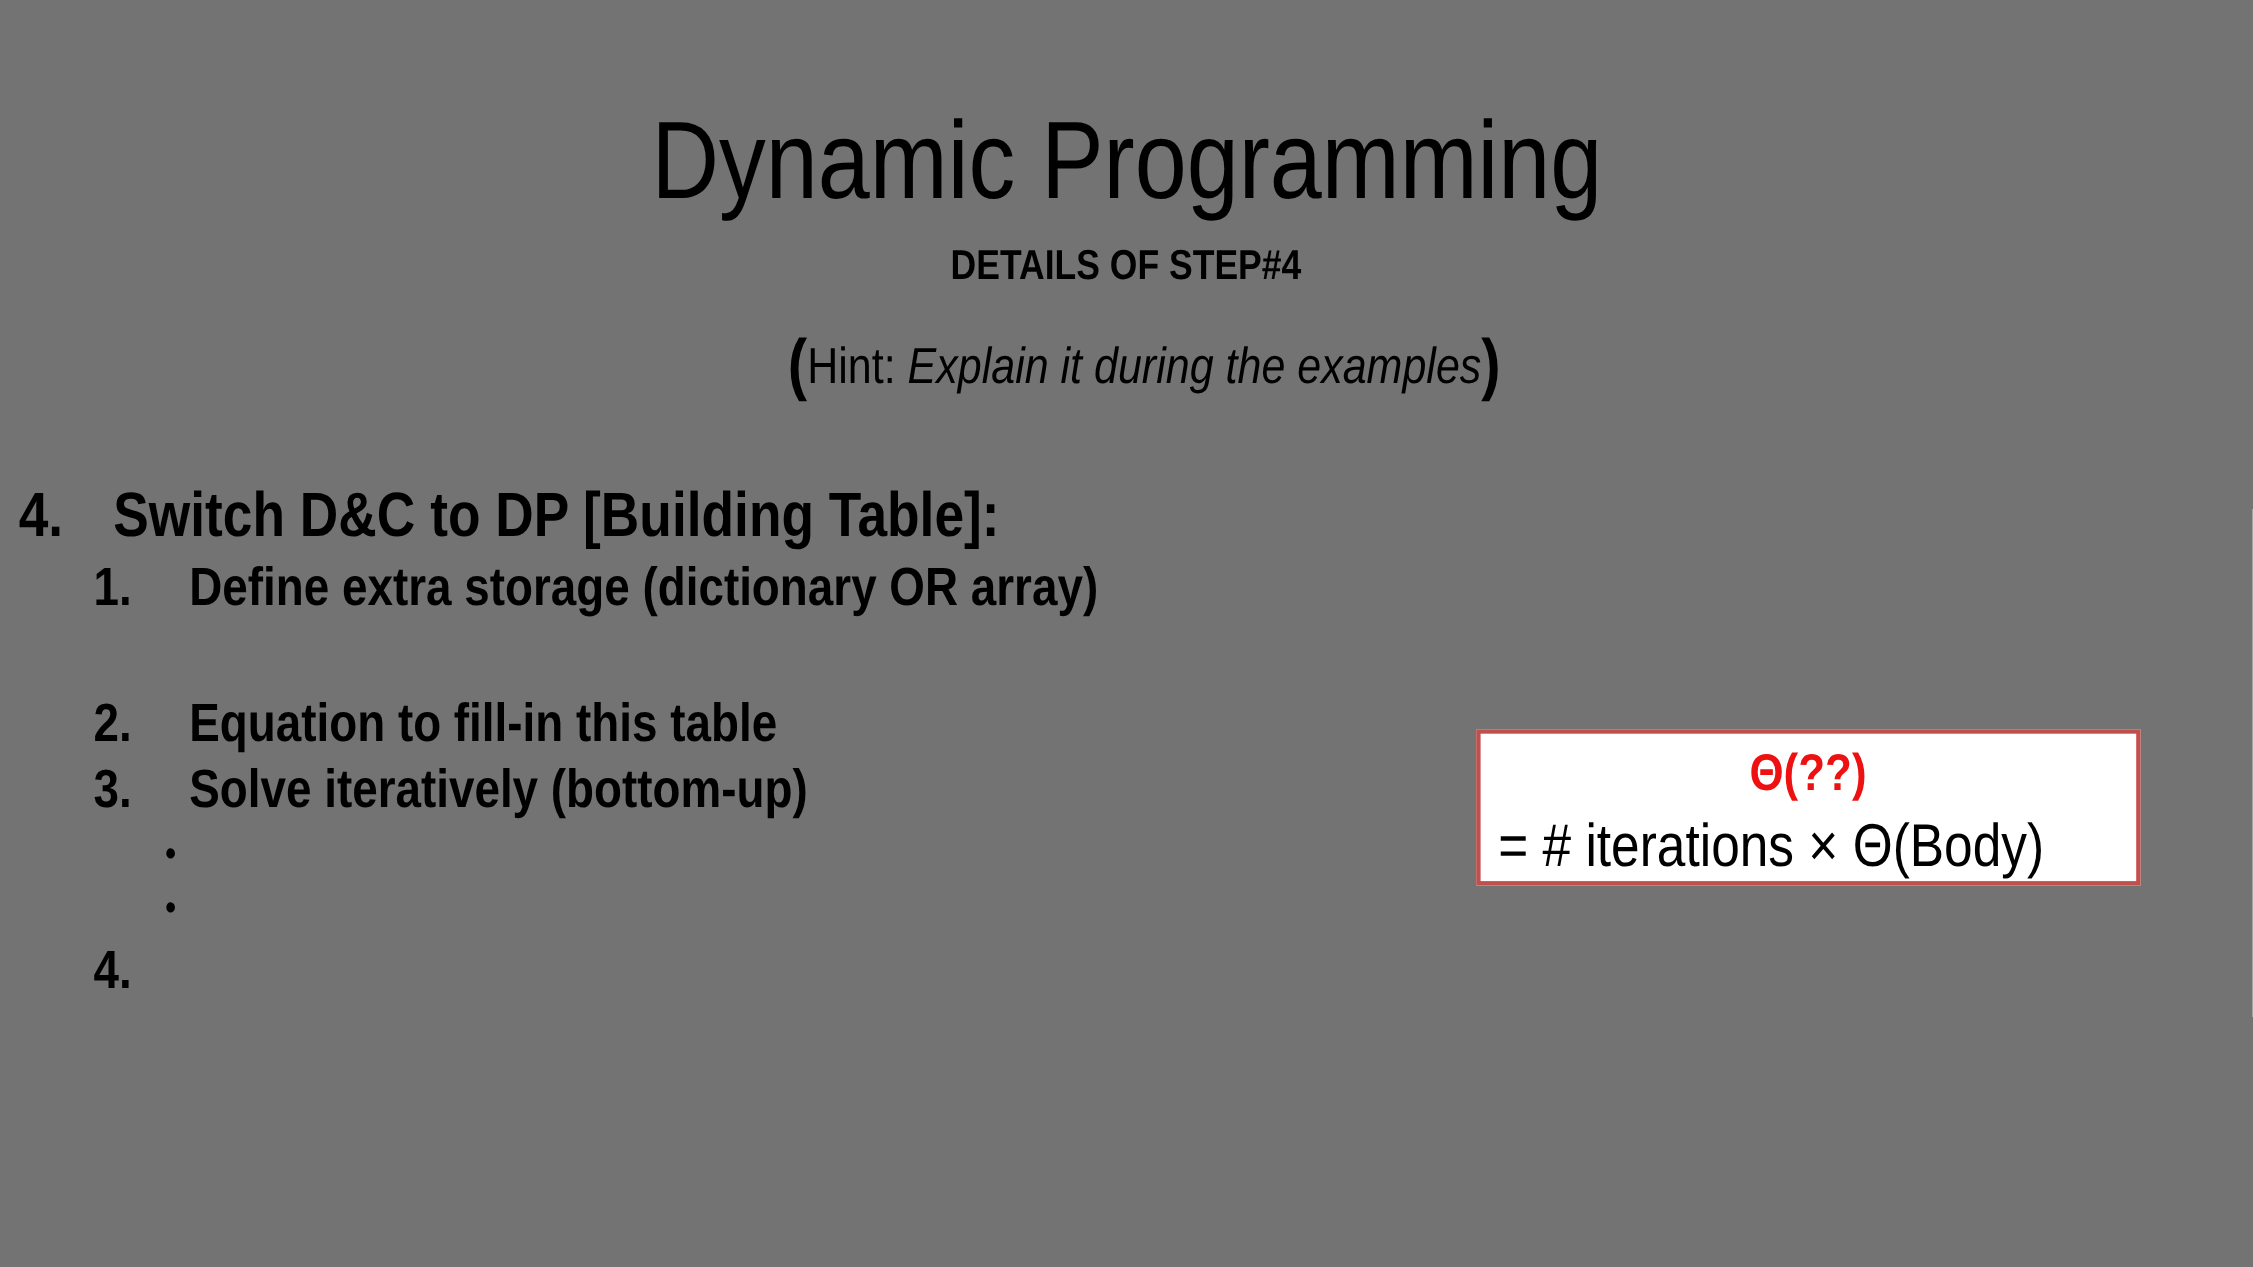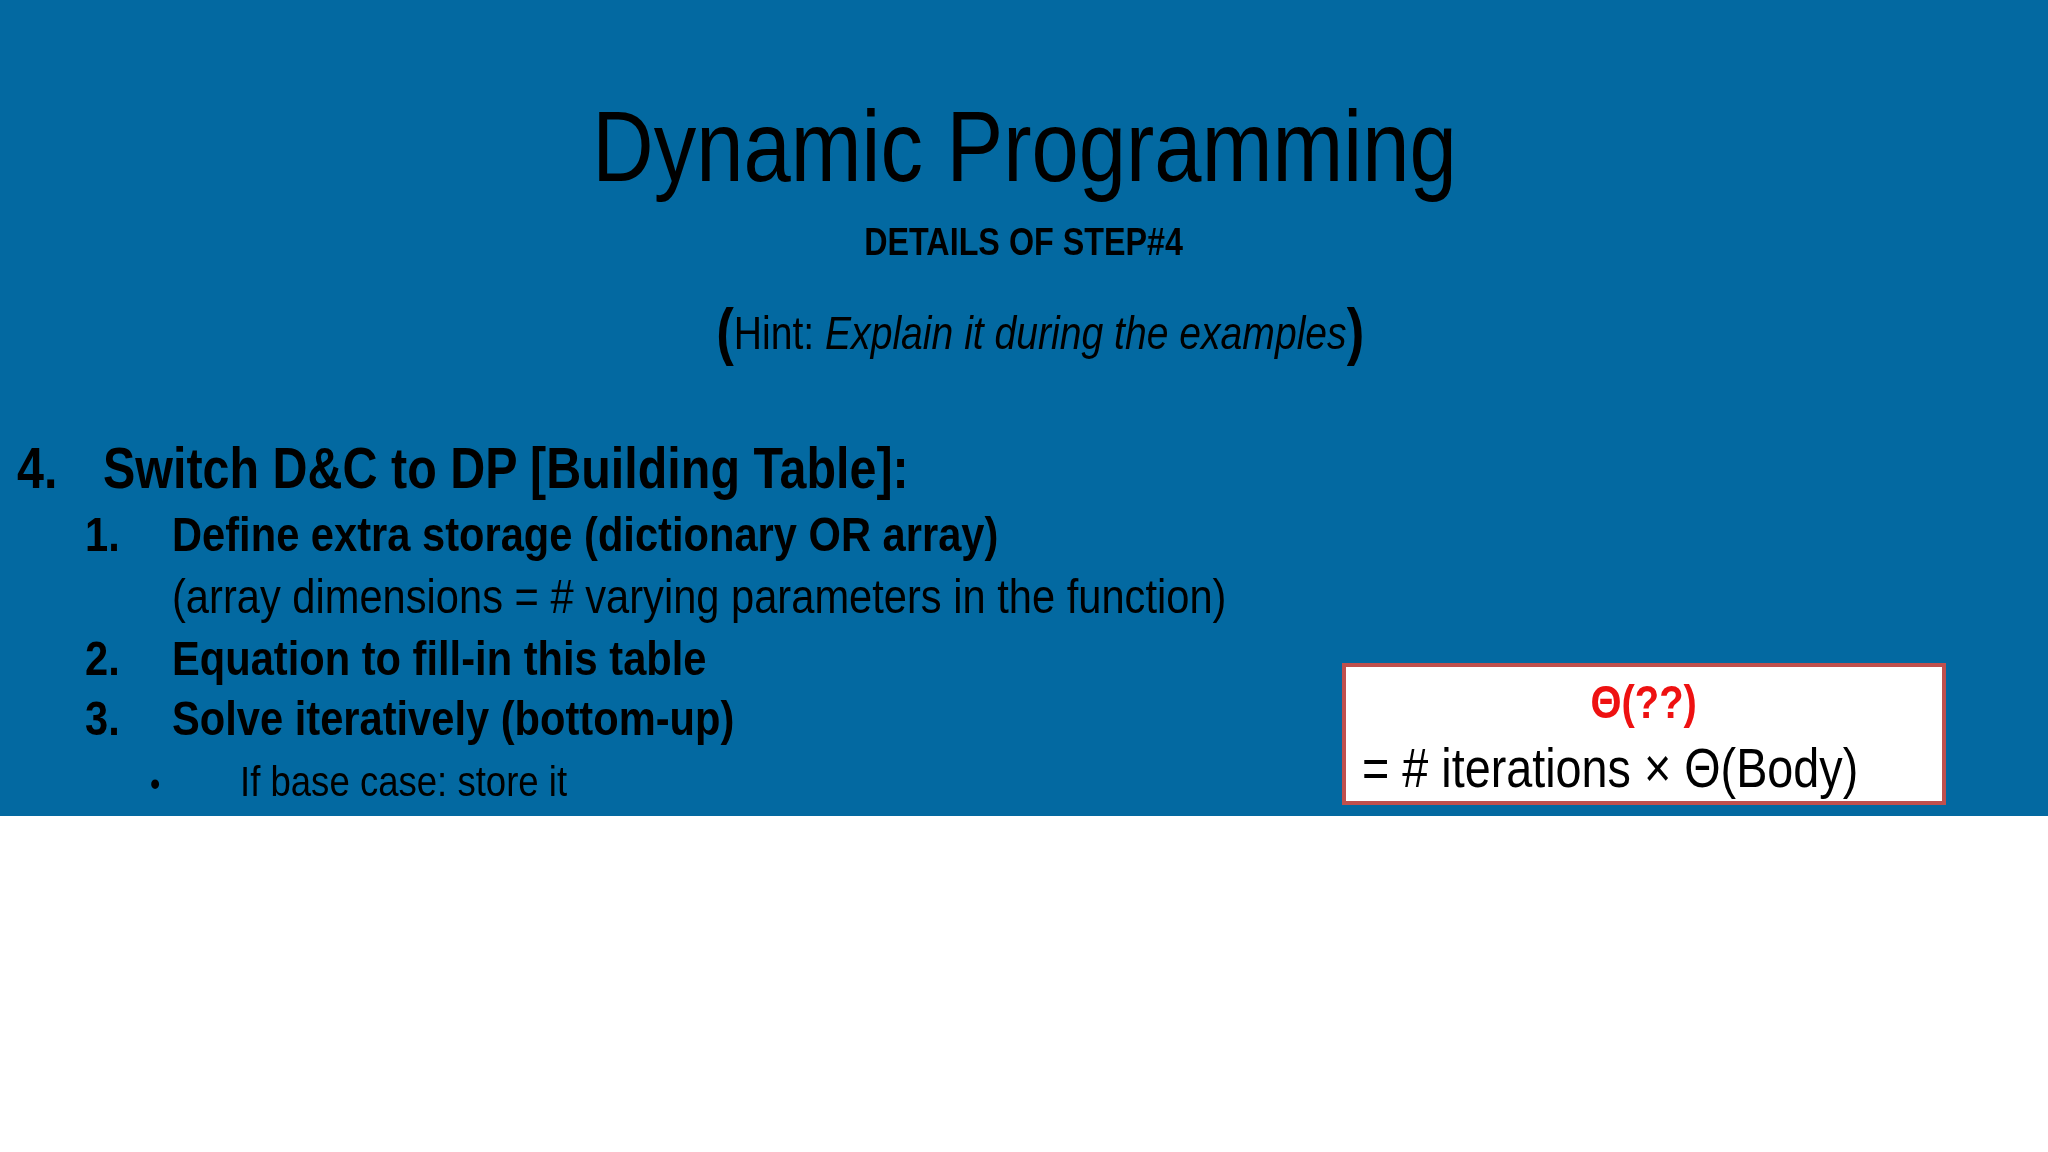--- a/index.html
+++ b/index.html
@@ -1,19 +1,19 @@
 <!DOCTYPE html>
 <html><head>
 <meta charset="utf-8">
 <style>
   html,body { margin:0; padding:0; background:#ffffff; }
   .slide {
     position:relative;
-    width:2048px; height:816px;
-    background:#0369a1;
+    width:2048px; height:1152px;
+    background:#737373;
     overflow:hidden;
     font-family:"Liberation Sans", sans-serif;
     color:#000000;
   }
   
   .cx  { display:inline-block; transform:scaleX(0.85); transform-origin:0 50%; white-space:nowrap; }
   .cxc { display:inline-block; transform:scaleX(0.85); transform-origin:50% 50%; white-space:nowrap; }
 
   .title {
     position:absolute; top:92px; left:0; width:100%;
@@ -75,37 +75,33 @@
   <div class="row lvl1" style="top:436px; padding-left:17px;">
     <span class="num"><span class="cx">4.</span></span>
     <span><span class="cx">Switch D&amp;C to DP [Building Table]:</span></span>
   </div>
 
   <div class="row lvl2" style="top:506px; padding-left:85px;">
     <span class="num"><span class="cx">1.</span></span>
     <span><span class="cx">Define extra storage (dictionary OR array)</span></span>
   </div>
 
-  <div class="row lvl2 plain" style="top:568px; padding-left:172px;">
-    <span><span class="cx">(array dimensions = # varying parameters in the function)</span></span>
-  </div>
 
   <div class="row lvl2" style="top:630px; padding-left:85px;">
     <span class="num"><span class="cx">2.</span></span>
     <span><span class="cx">Equation to fill-in this table</span></span>
   </div>
 
   <div class="row lvl2" style="top:690px; padding-left:85px;">
     <span class="num"><span class="cx">3.</span></span>
     <span><span class="cx">Solve iteratively (bottom-up)</span></span>
   </div>
 
   <div class="row blt" style="top:757px; padding-left:150px;">
     <span class="num"><span class="cx">•</span></span>
-    <span><span class="cx">If base case: store it</span></span>
   </div>
 
   <div class="row blt" style="top:806px; padding-left:150px;">
     <span class="num"><span class="cx">•</span></span>
   </div>
 
   <div class="row lvl2" style="top:854px; padding-left:85px;">
     <span class="num"><span class="cx">4.</span></span>
   </div>
 

